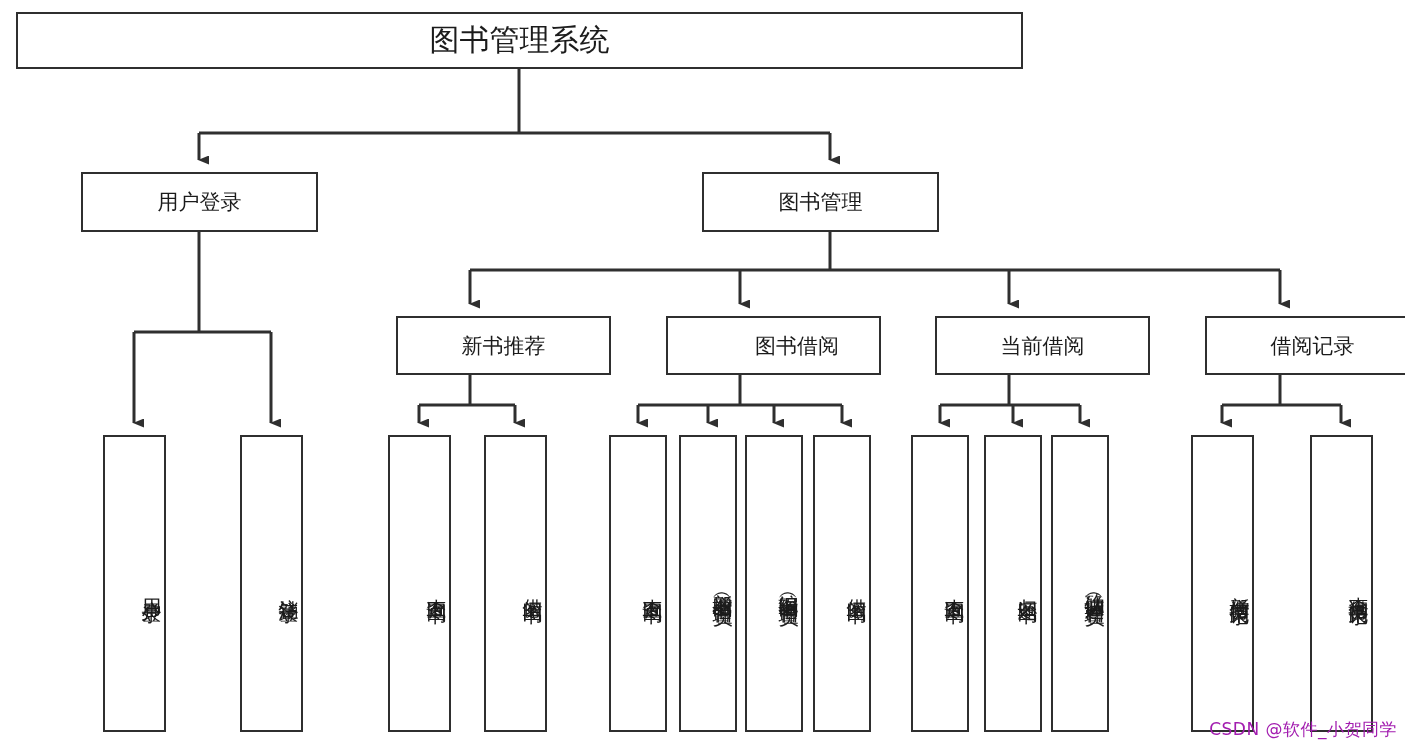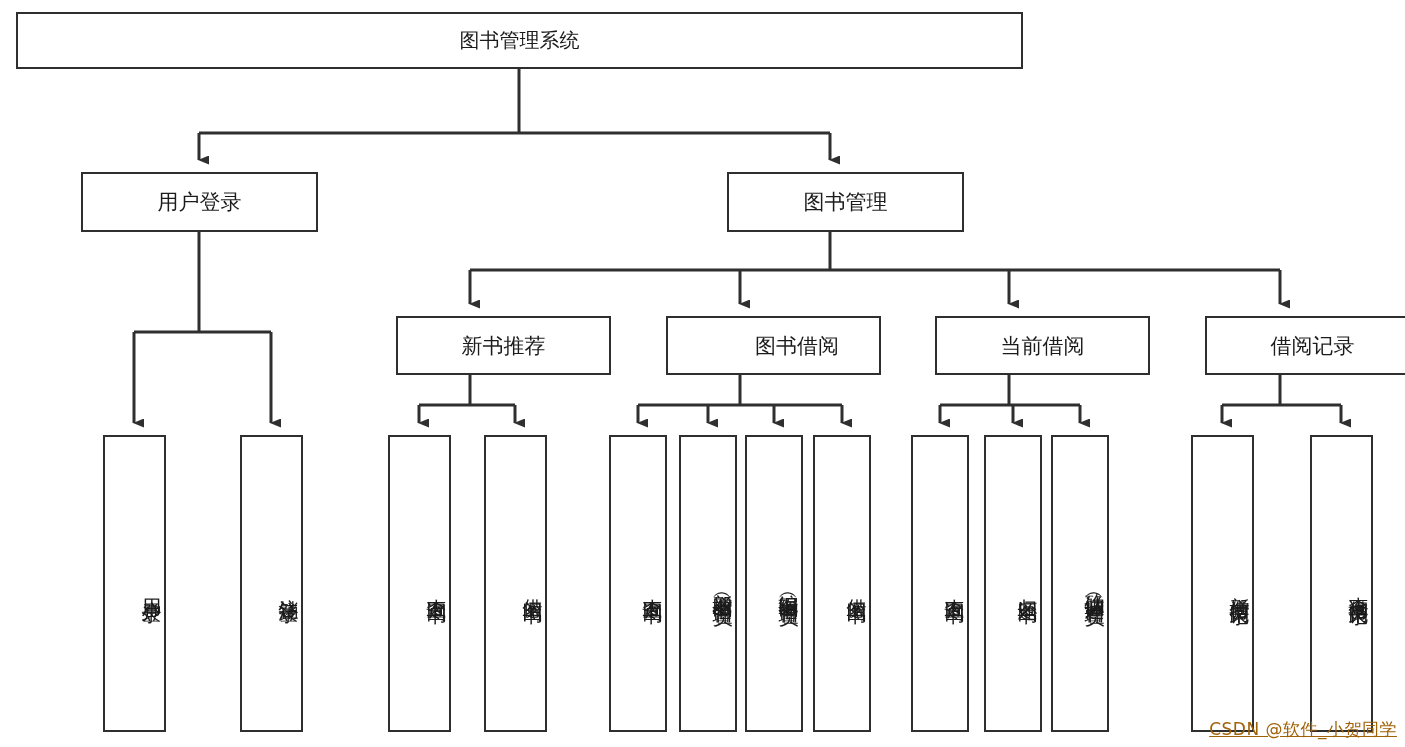--- a/index.html
+++ b/index.html
@@ -29,21 +29,21 @@
   .node-box {
     position: absolute;
     box-sizing: border-box;
     border: 2px solid #2f2f2f;
     background: #ffffff;
     display: flex;
     align-items: center;
     justify-content: center;
     color: #1b1b1b;
   }
-  .node-box.level-1 { font-size: 20px; }
+  .node-box.level-1 { font-size: 30px; }
   .node-box.level-2 { font-size: 21px; }
   .node-box.level-3 { font-size: 21px; margin-left: 33px; }
   .node-box.leaf {
     font-size: 20px;
     writing-mode: vertical-rl;
     text-orientation: upright;
     align-items: flex-start;
     justify-content: center;
     padding-top: 6px;
     line-height: 1.25;
@@ -55,25 +55,24 @@
   }
   .leaf .node-label {
     writing-mode: vertical-rl;
     text-orientation: upright;
   }
   #watermark {
     position: absolute;
     right: 8px;
     bottom: 6px;
     font-size: 17px;
-    color: #a16207;
+    color: #a21caf;
     letter-spacing: 0.5px;
     white-space: nowrap;
     pointer-events: none;
-    text-decoration: underline;
   }
 </style>
 </head>
 <body>
 
 <div id="diagram-root">
 
   <svg id="tree-svg" viewBox="0 0 1405 747" xmlns="http://www.w3.org/2000/svg">
     <defs>
       <marker id="arrowhead" markerWidth="9" markerHeight="11" refX="4.5" refY="10" orient="auto" markerUnits="userSpaceOnUse">
@@ -124,21 +123,21 @@
     </g>
   </svg>
 
   <div class="node-box level-1" style="left:16px; top:12px; width:1007px; height:57px;">
     <span class="node-label">图书管理系统</span>
   </div>
 
   <div class="node-box level-2" style="left:81px; top:172px; width:237px; height:60px;">
     <span class="node-label">用户登录</span>
   </div>
-  <div class="node-box level-2" style="left:727px; top:172px; width:237px; height:60px;">
+  <div class="node-box level-2" style="left:702px; top:172px; width:237px; height:60px;">
     <span class="node-label">图书管理</span>
   </div>
 
   <div class="node-box level-3" style="left:363px; top:316px; width:215px; height:59px;">
     <span class="node-label">新书推荐</span>
   </div>
   <div class="node-box level-3" style="left:633px; top:316px; width:215px; height:59px;padding-left:47px;">
     <span class="node-label">图书借阅</span>
   </div>
   <div class="node-box level-3" style="left:1172px; top:316px; width:215px; height:59px;">

